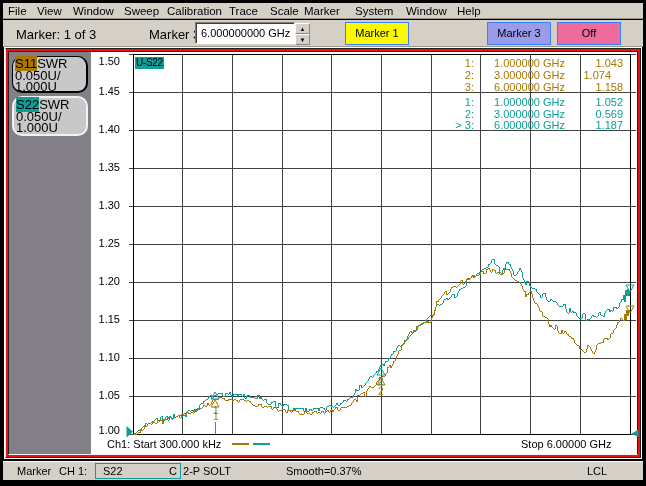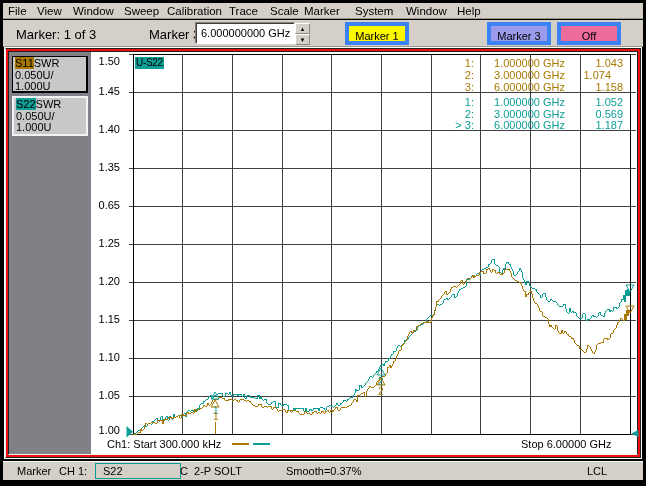--- a/index.html
+++ b/index.html
@@ -9,28 +9,28 @@
 #menubar { left:3px; top:3px; width:640px; height:16px; background:#d4d0c8; border-bottom:1px solid #9a968e;padding-left:36px;}
 #menubar span { position:absolute; top:2px; font-size:11.5px; }
 #toolbar { left:3px; top:20px; width:640px; height:27px; background:#d4d0c8; border-bottom:1px solid #9a968e; }
 #toolbar .lbl { position:absolute; font-size:13px; }
 #spin { position:absolute; left:192px; top:2px; width:100px; height:22px; background:#fff;
   border:1px solid #807d76; border-right-color:#fff; border-bottom-color:#fff; box-shadow:inset 1px 1px 0 #403f3c; font-size:11px; }
 #spin span { position:absolute; left:5px; top:4px; }
 #spinbtn { position:absolute; left:292px; top:3px; width:15px; height:22px; }
 #spinbtn div { position:absolute; left:0; width:15px; height:11px; background:#d4d0c8;
   border:1px solid #888; border-top-color:#fff; border-left-color:#fff; font-size:6px; text-align:center; line-height:10px; color:#000;}
-.tbtn { position:absolute; top:2px; width:64px; height:23px; border:4px solid #3b82f6;
+.tbtn { position:absolute; top:2px; width:64px; height:23px; border:1px solid #3b82f6;
   text-align:center; line-height:21px; font-size:11px; }
 #win { left:4px; top:47px; width:638px; height:412px; background:#fff; }
 #winb { position:absolute; left:1px; top:1px; right:1px; bottom:1px; border:1px solid #202020; border-left-color:#e8e8e8;}
 #winr { position:absolute; left:0; top:0; right:0; bottom:0; border:2px solid #ee1111; }
 #wink { position:absolute; left:0; top:0; right:0; bottom:0; border:1px solid #202020; border-bottom-color:#f4f4f4; background:#fff; }
 #sidebar { left:0; top:0; width:82px; height:100%; background:#828086; }
-.pan { position:absolute; left:3px; width:76px; background:#c8c8c8; font-size:11px; line-height:11.5px; padding:1px 0 0 2px;}
+.pan { position:absolute; left:3px; width:76px; background:#c8c8c8; font-size:13px; line-height:11.5px; padding:1px 0 0 2px;border-radius:10px;}
 #pan1 { top:4px; height:37px; border:1px solid #000; border-width:1px 2px 2px 1px; }
 #pan2 { top:44px; height:40px; border:2px solid #f2f2f2; }
 .chip1 { background:#a87800; }
 .chip2 { background:#0d9e96; }
 .ylab { position:absolute; width:30px; text-align:right; font-size:11px; }
 #us22 { left:126px; top:5px; background:#0d9e96; font-size:10px; letter-spacing:-0.3px; padding:0 1px 1px 1px; }
 .ro { position:absolute; text-align:right; font-size:11px; white-space:pre; }
 .oc { color:#a87800; } .tc { color:#0d9e96; }
 #bot { position:absolute; left:0; top:386px; width:628px; font-size:11px; }
 #statusbar { left:3px; top:461px; width:640px; height:19px; background:#d4d0c8; border-top:1px solid #fff; font-size:11px; }
@@ -72,21 +72,21 @@
       <div id="winr">
         <div id="wink">
  <div class="abs" id="sidebar">
   <div class="pan" id="pan1"><span class="chip1">S11</span>SWR<br>0.050U/<br>1.000U</div>
   <div class="pan" id="pan2"><span class="chip2">S22</span>SWR<br>0.050U/<br>1.000U</div>
  </div>
  <span class="ylab" style="left:81px; top:3px;">1.50</span>
           <span class="ylab" style="left:81px; top:33px;">1.45</span>
           <span class="ylab" style="left:81px; top:71px;">1.40</span>
           <span class="ylab" style="left:81px; top:109px;">1.35</span>
-          <span class="ylab" style="left:81px; top:147px;">0.65</span>
+          <span class="ylab" style="left:81px; top:147px;">1.30</span>
           <span class="ylab" style="left:81px; top:185px;">1.25</span>
           <span class="ylab" style="left:81px; top:223px;">1.20</span>
           <span class="ylab" style="left:81px; top:261px;">1.15</span>
           <span class="ylab" style="left:81px; top:299px;">1.10</span>
           <span class="ylab" style="left:81px; top:337px;">1.05</span>
           <span class="ylab" style="left:81px; top:372px;">1.00</span>
  <svg class="abs" style="left:0;top:0;overflow:visible" width="628" height="402" viewBox="0 0 628 402">
   <g stroke="#404040" stroke-width="1" shape-rendering="crispEdges">
               <line x1="173.7" y1="2" x2="173.7" y2="382"></line>
               <line x1="223.4" y1="2" x2="223.4" y2="382"></line>
@@ -176,16 +176,16 @@
 </div>
       </div>
     </div>
   </div>
 <div class="abs" id="statusbar">
  <span style="left:14px">Marker</span>
  <span style="left:56px">CH 1:</span>
  <div id="s22box">
       <i>S22</i>
     </div>
- <span style="left:177px">C&nbsp;&nbsp;2-P SOLT</span>
+ <span style="left:166px">C&nbsp;&nbsp;2-P SOLT</span>
  <span style="left:283px">Smooth=0.37%</span>
  <span style="left:584px">LCL</span>
 </div>
 
 </body></html>

